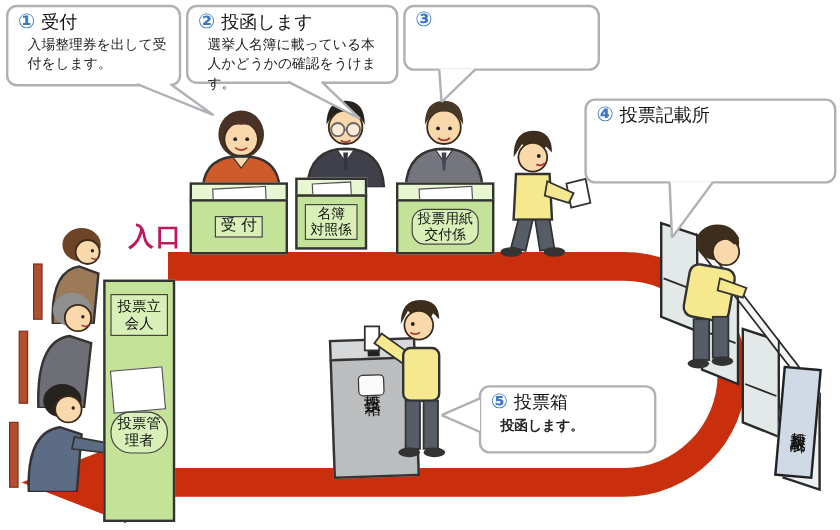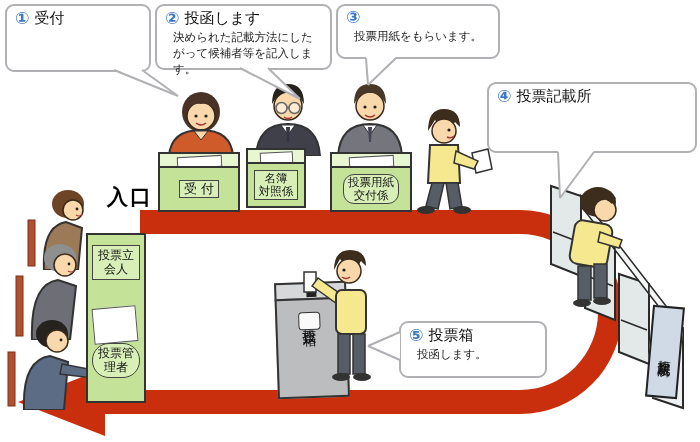--- a/index.html
+++ b/index.html
@@ -5,42 +5,42 @@
   html,body{margin:0;padding:0;background:#fff;}
   #stage{
     position:relative;width:700px;height:442px;background:#ffffff;
     overflow:hidden;
     font-family:"DejaVu Sans","Liberation Sans",sans-serif;
   }
   .abs{position:absolute;}
   
   #flow-arrow{left:0;top:0;z-index:1;}
   .flow-text{
-    color:#000000;font-size:21px;font-weight:bold;z-index:6;letter-spacing:2px;
+    color:#be185d;font-size:21px;font-weight:bold;z-index:6;letter-spacing:2px;
   }
   
   .callout{
     background:#fff;border:2px solid #b0b0b5;border-radius:9px;
     padding:3px 8px 5px 8px;z-index:7;box-sizing:border-box;
   }
   .callout .title-row{display:flex;align-items:center;gap:5px;font-size:15px;color:#111;line-height:1.2;}
   .callout .num{color:#3c78c8;font-size:17px;font-weight:bold;line-height:1;}
   .callout .body{font-size:11.5px;color:#222;margin:2px 0 0 8px;line-height:1.4;}
   .tail{z-index:8;overflow:visible;}
   .tail polygon{fill:#fff;}
   .tail path{stroke:#b0b0b5;stroke-width:2;fill:none;}
   
   .desk{z-index:3;box-sizing:border-box;}
   .desk .top{position:absolute;left:0;top:0;width:100%;height:16px;background:#e9f6d2;border:2px solid #333;box-sizing:border-box;}
   .desk .paper{position:absolute;left:22%;top:2px;width:55%;height:10px;background:#fff;border:1px solid #555;transform:rotate(-3deg);}
   .desk .front{position:absolute;left:0;top:14px;width:100%;height:46px;background:#c5e398;border:2px solid #333;box-sizing:border-box;display:flex;align-items:center;justify-content:center;}
   .desk .plaque{background:#d9efb8;border:1px solid #444;padding:1px 4px;text-align:center;color:#111;}
   .plaque .l1,.plaque .l2{display:block;line-height:1.15;}
   
-  #officials-desk{left:86px;top:233px;width:60px;height:170px;background:#c5e398;border:2px solid #333;z-index:4;box-sizing:border-box;}
+  #officials-desk{left:86px;top:233px;width:60px;height:202px;background:#c5e398;border:2px solid #333;z-index:4;box-sizing:border-box;}
   #officials-desk .plq{position:absolute;left:4px;width:46px;background:#d9efb8;border:1px solid #444;text-align:center;font-size:12px;line-height:1.2;color:#111;padding:2px 0;}
   #officials-desk .paper2{position:absolute;left:5px;top:72px;width:42px;height:34px;background:#fff;border:1px solid #555;transform:rotate(-5deg);}
   
   #ballot-box{left:276px;top:282px;width:72px;height:116px;z-index:3;transform:rotate(-2deg);}
   #ballot-box .btop{position:absolute;left:0;top:0;width:100%;height:18px;background:#d7d8da;border:2px solid #333;box-sizing:border-box;}
   #ballot-box .slot{position:absolute;left:30px;top:3px;width:10px;height:10px;background:#222;}
   #ballot-box .bfront{position:absolute;left:0;top:16px;width:100%;height:100px;background:#bcbdbf;border:2px solid #333;box-sizing:border-box;}
   #ballot-box .box-label{
     position:absolute;left:23px;top:30px;writing-mode:vertical-rl;font-size:14px;color:#111;
     background:rgba(255,255,255,.92);border:1.5px solid #333;border-radius:4px;padding:5px 1px;letter-spacing:2px;
@@ -233,43 +233,43 @@
     <div class="plq" style="top:108px;border-radius:17px;">
       <span class="l1">投票</span><span class="l2">管理者</span>
     </div>
   </div>
 
   <div class="abs callout" style="left:5px;top:4px;width:146px;height:68px;">
     <div class="title-row">
         <span class="num">①</span>
         <span>受付</span>
       </div>
+    <div class="body">入場整理券を出して受付をします。</div>
   </div>
   <svg class="abs tail" style="left:112px;top:69px;" width="72" height="30">
     <polygon points="2,0 30,0 66,27"></polygon>
       <path d="M2,1 L66,27 M30,1 L66,27"></path>
   </svg>
 
   <div class="abs callout" style="left:155px;top:4px;width:177px;height:66px;">
     <div class="title-row">
         <span class="num">②</span>
         <span>投函します</span>
       </div>
-    <div class="body">決められた記載方法にしたがって候補者等を記入します。</div>
+    <div class="body">選挙人名簿に載っている本人かどうかの確認をうけます。</div>
   </div>
   <svg class="abs tail" style="left:238px;top:67px;" width="72" height="34">
     <polygon points="2,0 30,0 62,32"></polygon>
       <path d="M2,1 L62,32 M30,1 L62,32"></path>
   </svg>
 
   <div class="abs callout" style="left:336px;top:4px;width:164px;height:55px;">
     <div class="title-row">
         <span class="num">③</span>
       </div>
-    <div class="body">投票用紙をもらいます。</div>
   </div>
   <svg class="abs tail" style="left:352px;top:57px;" width="50" height="30">
     <polygon points="14,0 44,0 16,28"></polygon>
       <path d="M14,1 L16,28 M44,1 L16,28"></path>
   </svg>
 
   <div class="abs callout" style="left:487px;top:82px;width:210px;height:71px;">
     <div class="title-row">
         <span class="num">④</span>
         <span>投票記載所</span>
@@ -278,20 +278,20 @@
   <svg class="abs tail" style="left:542px;top:151px;" width="70" height="50">
     <polygon points="16,0 52,0 18,47"></polygon>
       <path d="M16,1 L18,47 M52,1 L18,47"></path>
   </svg>
 
   <div class="abs callout" style="left:399px;top:321px;width:148px;height:57px;">
     <div class="title-row">
         <span class="num">⑤</span>
         <span>投票箱</span>
       </div>
-    <div class="body" style="">投函します。</div>
+    <div class="body" style="font-weight:bold;">投函します。</div>
   </div>
   <svg class="abs tail" style="left:366px;top:330px;" width="36" height="32">
     <polygon points="34,2 34,30 2,16"></polygon>
       <path d="M34,2 L2,16 M34,30 L2,16"></path>
   </svg>
 
 </div>
 
 </body></html>

